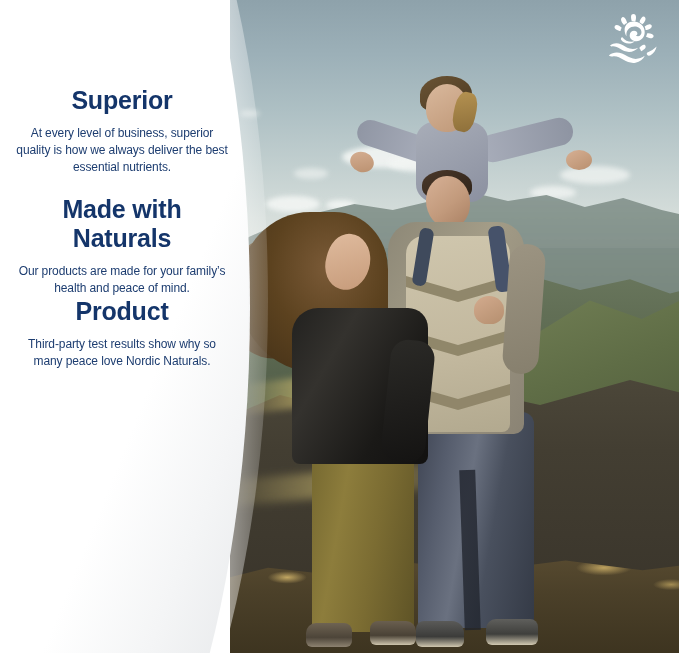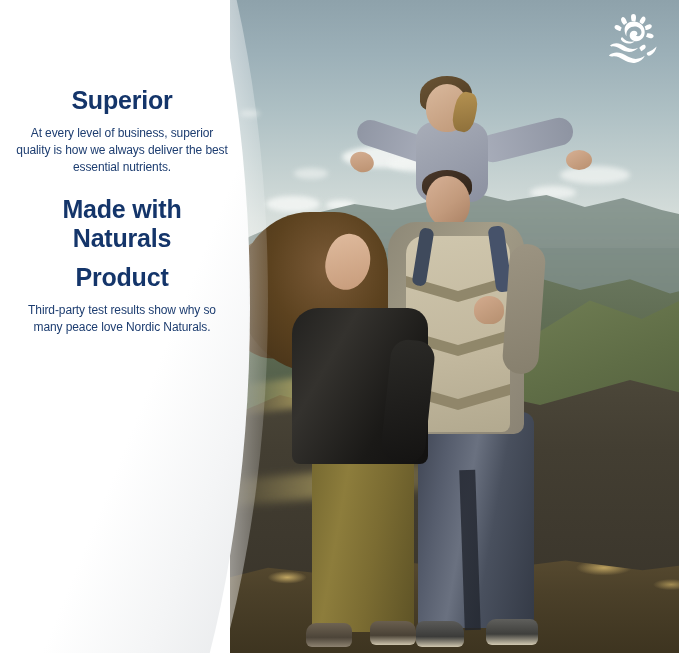--- a/index.html
+++ b/index.html
@@ -483,20 +483,21 @@
 
   <div class="copy">
 
     <div class="block block-1">
       <h2><span>Superior</span><br></h2>
       <p>At every level of business, superior quality is how we always deliver the best essential nutrients.</p>
     </div>
 
     <div class="block block-2">
       <h2><span>Made with</span><br><span>Naturals</span></h2>
+      <p>Our products are made for your family’s health and peace of mind.</p>
     </div>
 
     <div class="block block-3">
       <h2><span>Product</span><br></h2>
       <p>Third-party test results show why so many peace love Nordic Naturals.</p>
     </div>
 
   </div>
 
 </div>

